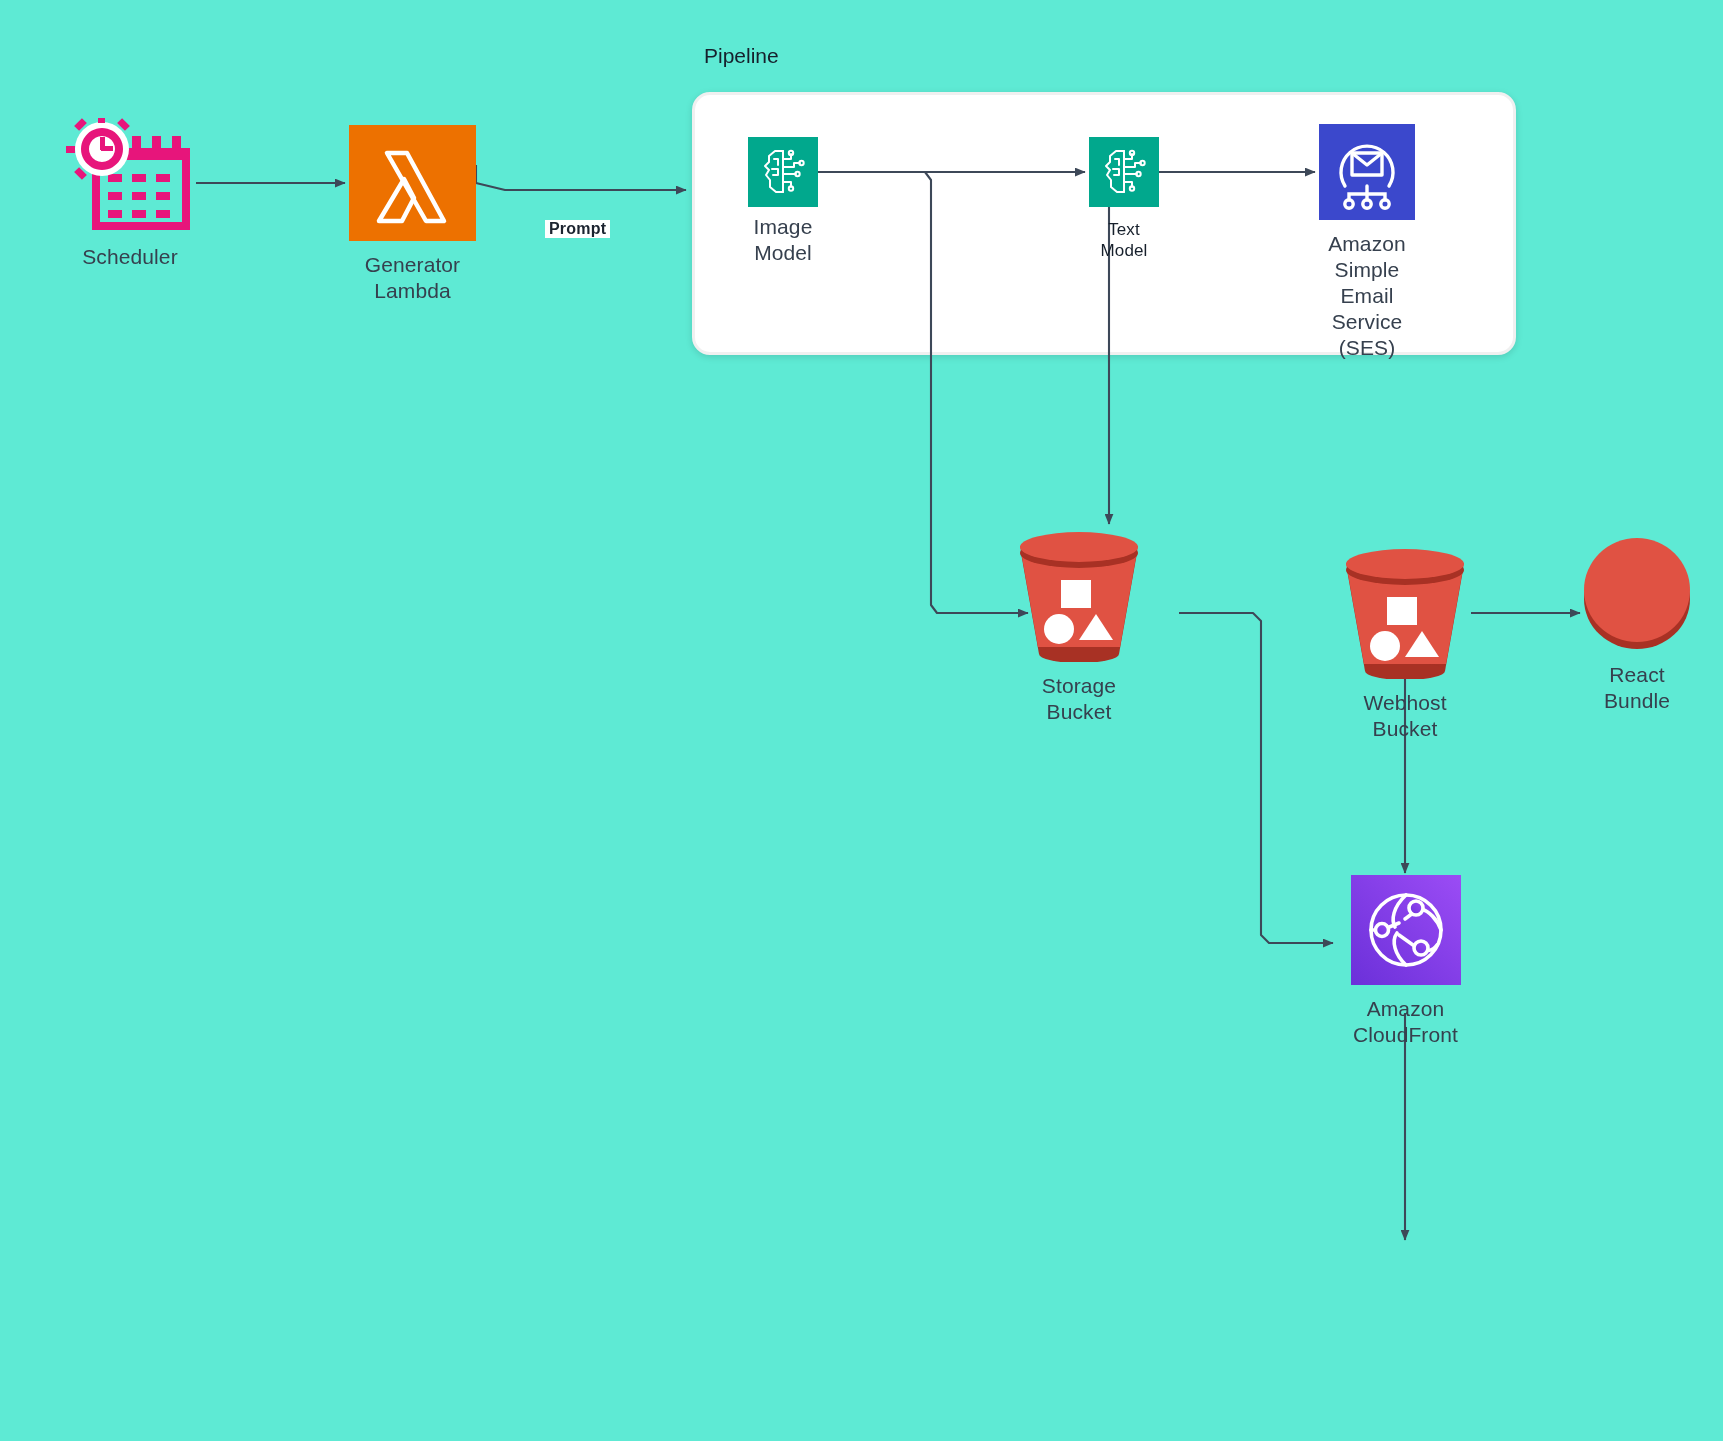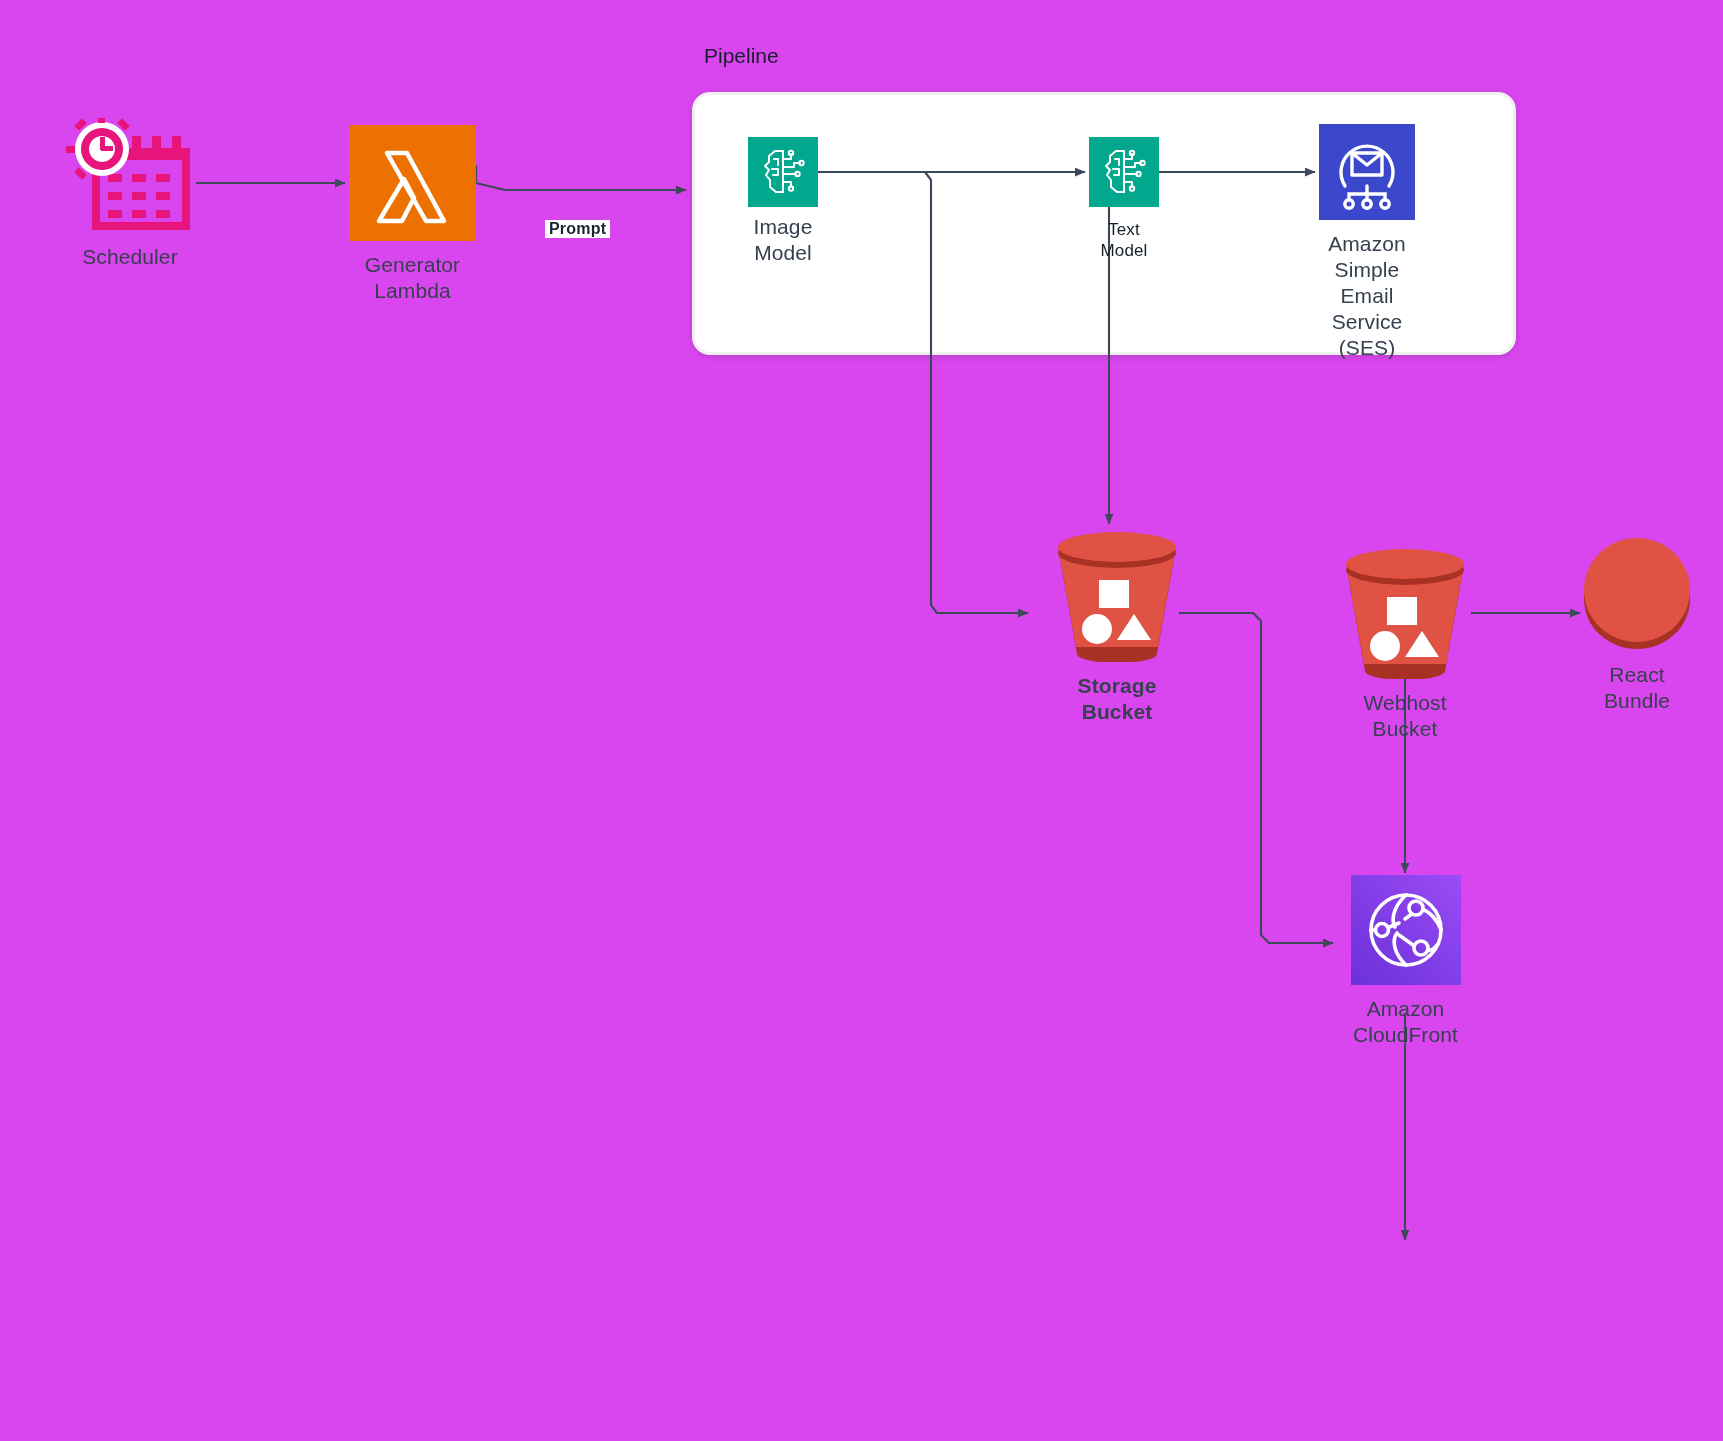--- a/index.html
+++ b/index.html
@@ -7,21 +7,21 @@
     padding: 0;
     background: #ffffff;
   }
   body {
     font-family: "Liberation Sans", sans-serif;
   }
   #canvas {
     position: relative;
     width: 1723px;
     height: 1441px;
-    background: #d946ef;
+    background: #5eead4;
     overflow: hidden;
   }
   #wires {
     position: absolute;
     left: 0;
     top: 0;
     width: 1723px;
     height: 1441px;
     pointer-events: none;
   }
@@ -239,21 +239,21 @@
           <rect x="33" y="29" width="30" height="22"></rect>
           <path d="M33,29 L48,41 L63,29"></path>
         </g>
       </svg>
     </span>
     <div class="node-label">Amazon
 Simple Email
 Service (SES)</div>
   </div>
 
-  <div class="node" style="left:1037px; top:528px; width:160px;font-weight:bold;">
+  <div class="node" style="left:999px; top:528px; width:160px;">
     <span>
       <svg width="160" height="134" viewBox="0 0 160 134" xmlns="http://www.w3.org/2000/svg">
         <path d="M22,25 L40,126 L120,126 L138,25 Z" fill="#a83124"></path>
         <ellipse cx="80" cy="126" rx="40" ry="9" fill="#a83124"></ellipse>
         <path d="M21,18 L39,119 L121,119 L139,18 Z" fill="#e05243"></path>
         <ellipse cx="80" cy="25" rx="59" ry="15" fill="#a83124"></ellipse>
         <ellipse cx="80" cy="19" rx="59" ry="15" fill="#e05243"></ellipse>
         <rect x="62" y="52" width="30" height="28" fill="#ffffff"></rect>
         <circle cx="60" cy="101" r="15" fill="#ffffff"></circle>
         <path d="M97,86 L114,112 L80,112 Z" fill="#ffffff"></path>

